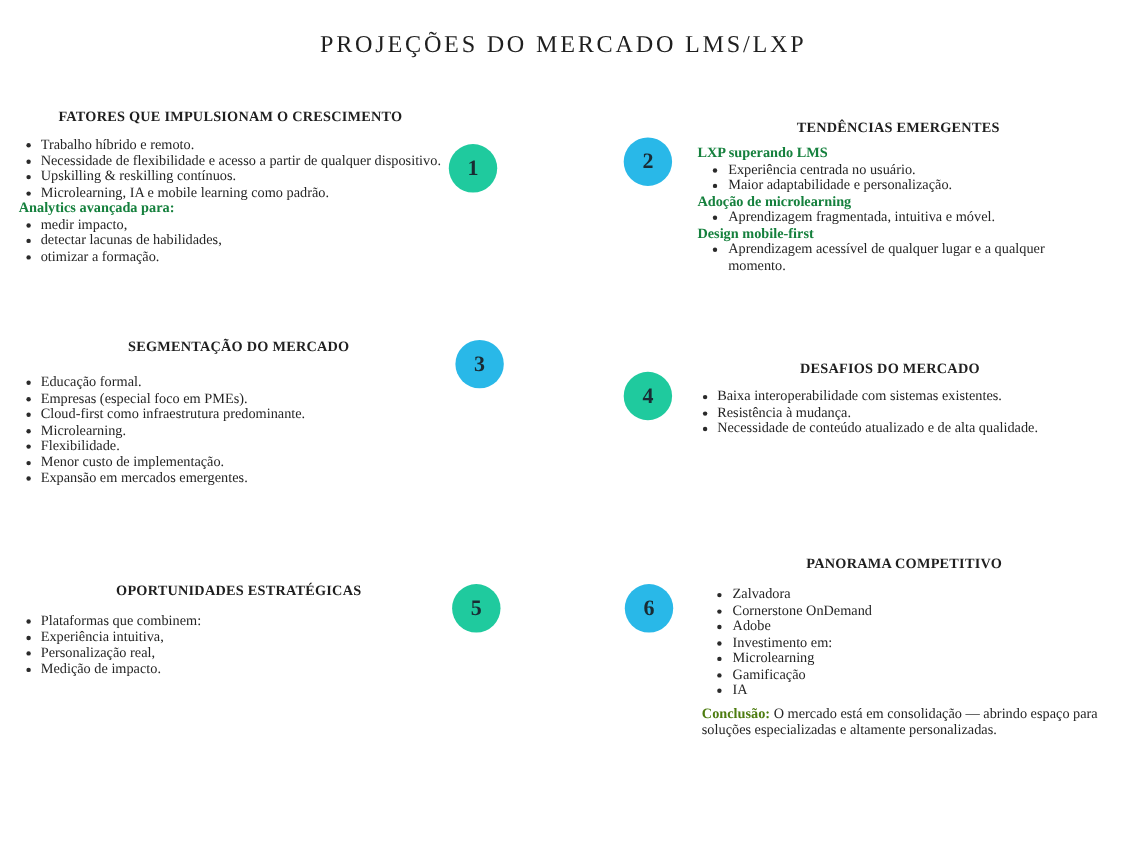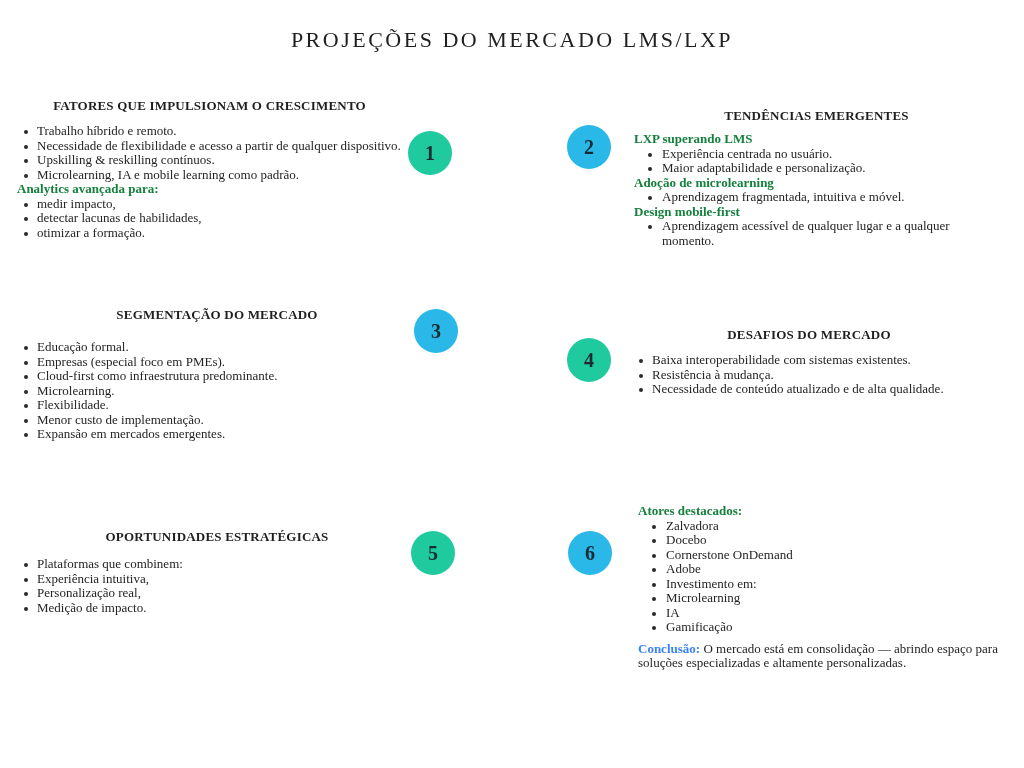--- a/index.html
+++ b/index.html
@@ -40,21 +40,21 @@
     position:absolute; left:7px; top:6px; width:4px; height:4px;
     border-radius:50%; background:#2a2a2a;
   }
   .indent .li { padding-left:28px; }
   .indent .li .dot { left:14px; }
   .block-4 .li { padding-left:18px; }
   .block-4 .li .dot { left:5px; }
 
   .label { font-weight:700; color:#15803d; }
   .para { margin-top:7px; }
-  .para strong { font-weight:700; color:#3b82f6; }
+  .para strong { font-weight:700; color:#4d7c0f; }
 
   .badge {
     position:absolute; width:44px; height:44px; border-radius:50%;
     display:flex; align-items:center; justify-content:center;
   }
   .badge .num {
     font-size:20px; font-weight:700; color:#1a2b33; line-height:1;
   }
   .badge-1 { left:408px; top:131px; }
   .badge-2 { left:567px; top:125px; }
@@ -123,30 +123,29 @@
     <h2>OPORTUNIDADES ESTRATÉGICAS</h2>
     <div class="content">
         <div class="li"><span class="dot"></span><span>Plataformas que combinem:</span></div>
         <div class="li"><span class="dot"></span><span>Experiência intuitiva,</span></div>
         <div class="li"><span class="dot"></span><span>Personalização real,</span></div>
         <div class="li"><span class="dot"></span><span>Medição de impacto.</span></div>
       </div>
   </section>
 
   <section class="block block-6 indent">
+    <h2>PANORAMA COMPETITIVO</h2>
     <div class="content">
-        <div class="label">Atores destacados:</div>
         <div class="li"><span class="dot"></span><span>Zalvadora</span></div>
-        <div class="li"><span class="dot"></span><span>Docebo</span></div>
         <div class="li"><span class="dot"></span><span>Cornerstone OnDemand</span></div>
         <div class="li"><span class="dot"></span><span>Adobe</span></div>
         <div class="li"><span class="dot"></span><span>Investimento em:</span></div>
         <div class="li"><span class="dot"></span><span>Microlearning</span></div>
+        <div class="li"><span class="dot"></span><span>Gamificação</span></div>
         <div class="li"><span class="dot"></span><span>IA</span></div>
-        <div class="li"><span class="dot"></span><span>Gamificação</span></div>
         <p class="para"><strong>Conclusão:</strong> O mercado está em consolidação — abrindo espaço para soluções especializadas e altamente personalizadas.</p>
       </div>
   </section>
 
   <div class="badge badge-1" style="background: rgb(31, 202, 158);">
       <span class="num">1</span>
     </div>
   <div class="badge badge-2" style="background: rgb(41, 184, 232);">
       <span class="num">2</span>
     </div>

